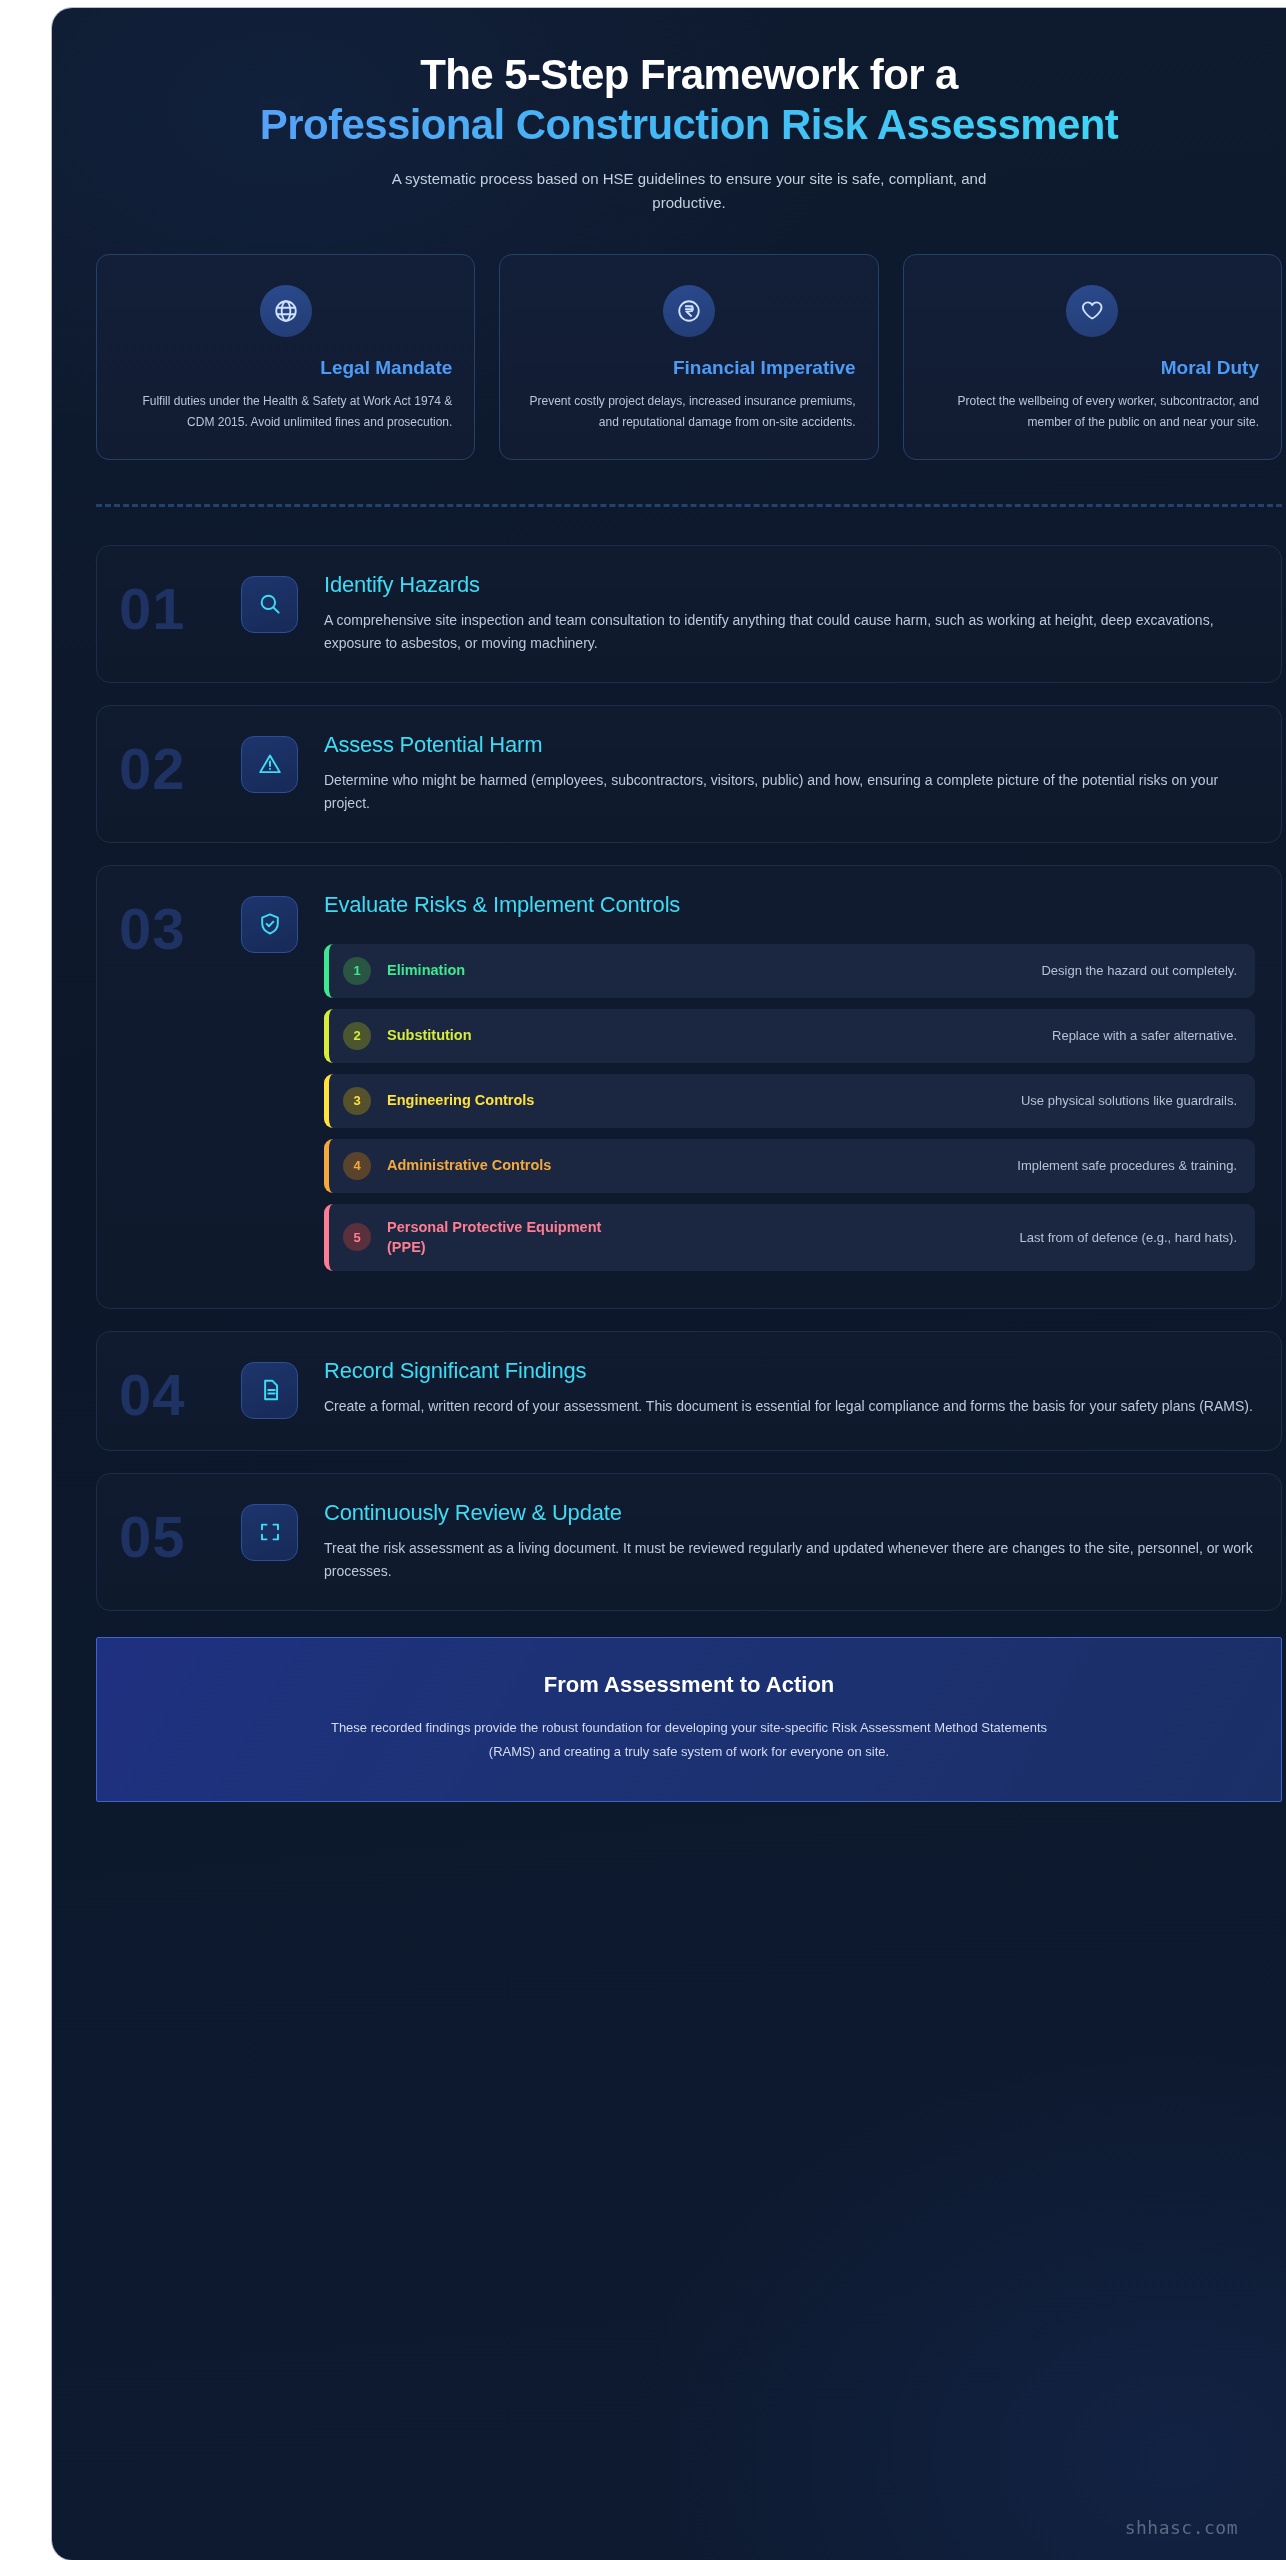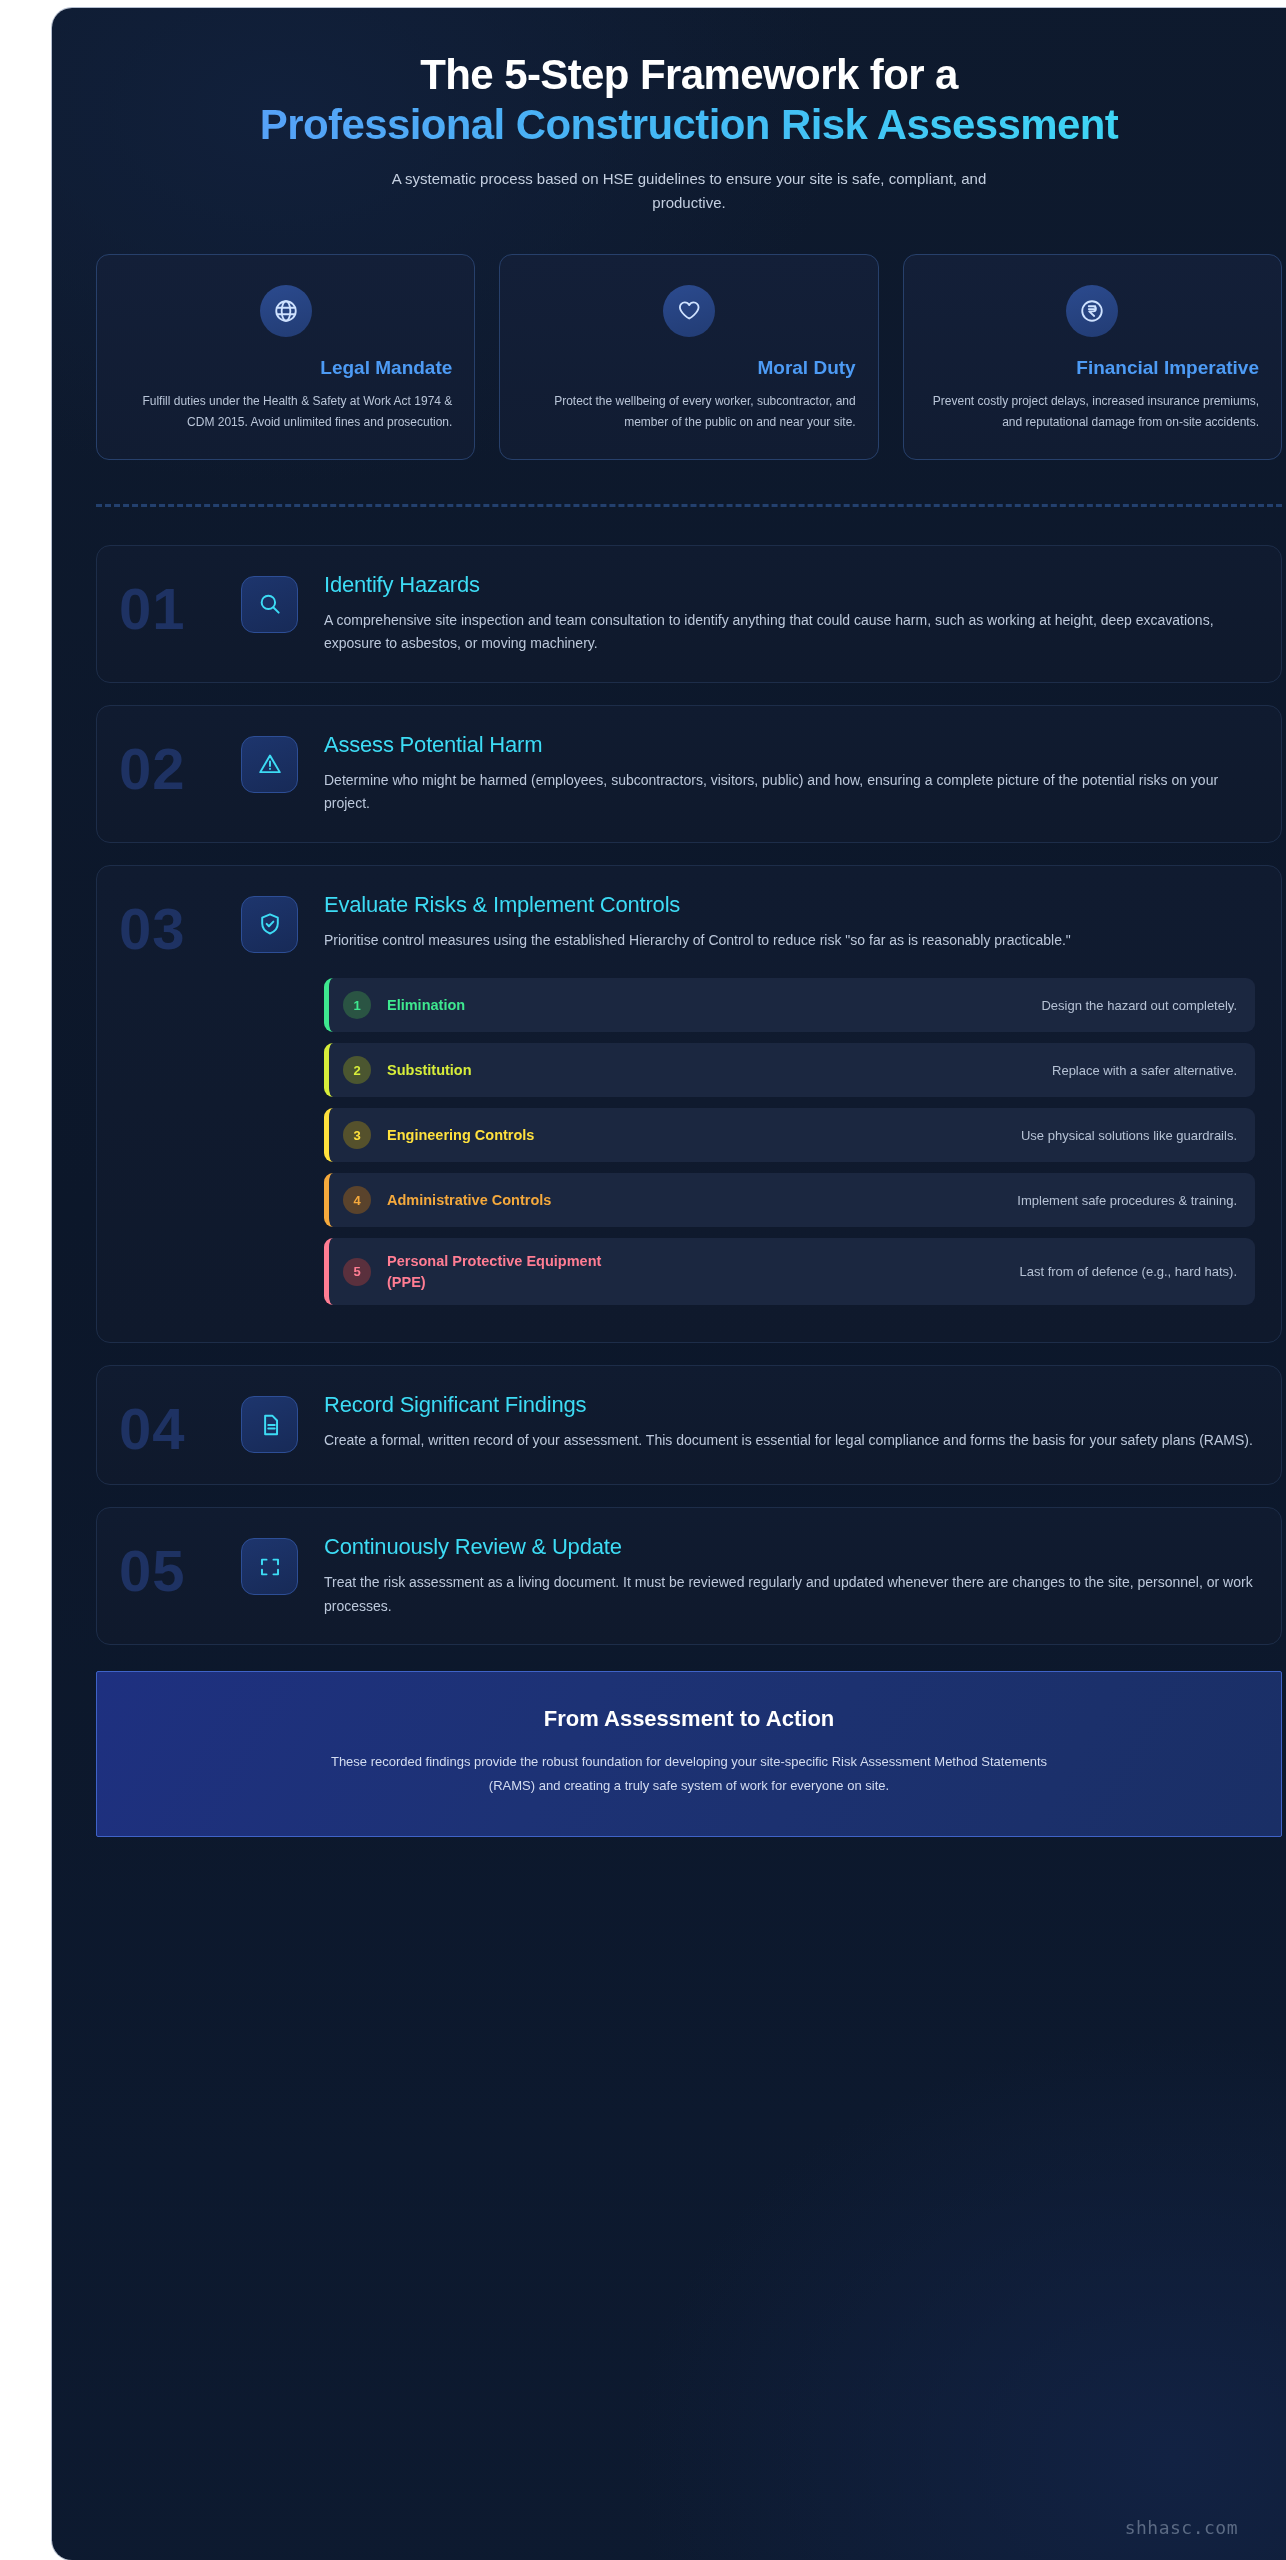--- a/index.html
+++ b/index.html
@@ -225,38 +225,38 @@
                 <path d="M3.4 9h17.2M3.4 15h17.2"></path>
               </svg>
           </div>
           <div class="why-title">Legal Mandate</div>
           <div class="why-body">Fulfill duties under the Health &amp; Safety at Work Act 1974 &amp; CDM 2015. Avoid unlimited fines and prosecution.</div>
         </div>
 
         <div class="why-card">
           <div class="why-ico-wrap">
             <svg viewBox="0 0 24 24">
-                <path d="M20.8 8.6c0-2.5-2-4.5-4.5-4.5-1.8 0-3.3 1-4.1 2.5-.8-1.5-2.3-2.5-4.1-2.5-2.5 0-4.5 2-4.5 4.5 0 5.2 8.6 10.4 8.6 10.4s8.6-5.2 8.6-10.4z"></path>
-              </svg>
-          </div>
-          <div class="why-title">Moral Duty</div>
-          <div class="why-body">Protect the wellbeing of every worker, subcontractor, and member of the public on and near your site.</div>
-        </div>
-
-        <div class="why-card">
-          <div class="why-ico-wrap">
-            <svg viewBox="0 0 24 24">
                 <circle cx="12" cy="12" r="9"></circle>
                 <path d="M9 7.6h6M9 10.2h6M13.2 7.6c1.5 0 2.4 1.1 2.4 2.4 0 1.4-1 2.4-2.6 2.4H9.4l4.6 4.2"></path>
               </svg>
           </div>
           <div class="why-title">Financial Imperative</div>
           <div class="why-body">Prevent costly project delays, increased insurance premiums, and reputational damage from on-site accidents.</div>
         </div>
 
+        <div class="why-card">
+          <div class="why-ico-wrap">
+            <svg viewBox="0 0 24 24">
+                <path d="M20.8 8.6c0-2.5-2-4.5-4.5-4.5-1.8 0-3.3 1-4.1 2.5-.8-1.5-2.3-2.5-4.1-2.5-2.5 0-4.5 2-4.5 4.5 0 5.2 8.6 10.4 8.6 10.4s8.6-5.2 8.6-10.4z"></path>
+              </svg>
+          </div>
+          <div class="why-title">Moral Duty</div>
+          <div class="why-body">Protect the wellbeing of every worker, subcontractor, and member of the public on and near your site.</div>
+        </div>
+
       </div>
 
       <div class="divider"></div>
 
       <div class="step">
         <div class="step-num">01</div>
         <div class="step-ico">
           <svg viewBox="0 0 24 24">
               <circle cx="10.5" cy="10.5" r="6.2"></circle>
               <path d="M15.2 15.2L20 20"></path>
@@ -285,21 +285,20 @@
       <div class="step">
         <div class="step-num">03</div>
         <div class="step-ico">
           <svg viewBox="0 0 24 24">
               <path d="M12 3.2l7.2 3v5.4c0 4.3-3 7.6-7.2 9.2-4.2-1.6-7.2-4.9-7.2-9.2V6.2l7.2-3z"></path>
               <path d="M8.9 11.9l2.1 2.2 4.1-4.3"></path>
             </svg>
         </div>
         <div class="step-body">
           <div class="step-title">Evaluate Risks &amp; Implement Controls</div>
-          <div class="step-desc">Prioritise control measures using the established Hierarchy of Control to reduce risk "so far as is reasonably practicable."</div>
 
           <div class="hier">
 
             <div class="hier-row" style="border-left-color: rgb(62, 232, 143);">
               <div class="hier-badge" style="background: rgb(42, 84, 67); color: rgb(62, 232, 143);">1</div>
               <div class="hier-name" style="color: rgb(62, 232, 143);">Elimination</div>
               <div class="hier-desc">Design the hazard out completely.</div>
             </div>
 
             <div class="hier-row" style="border-left-color: rgb(215, 237, 58);">

